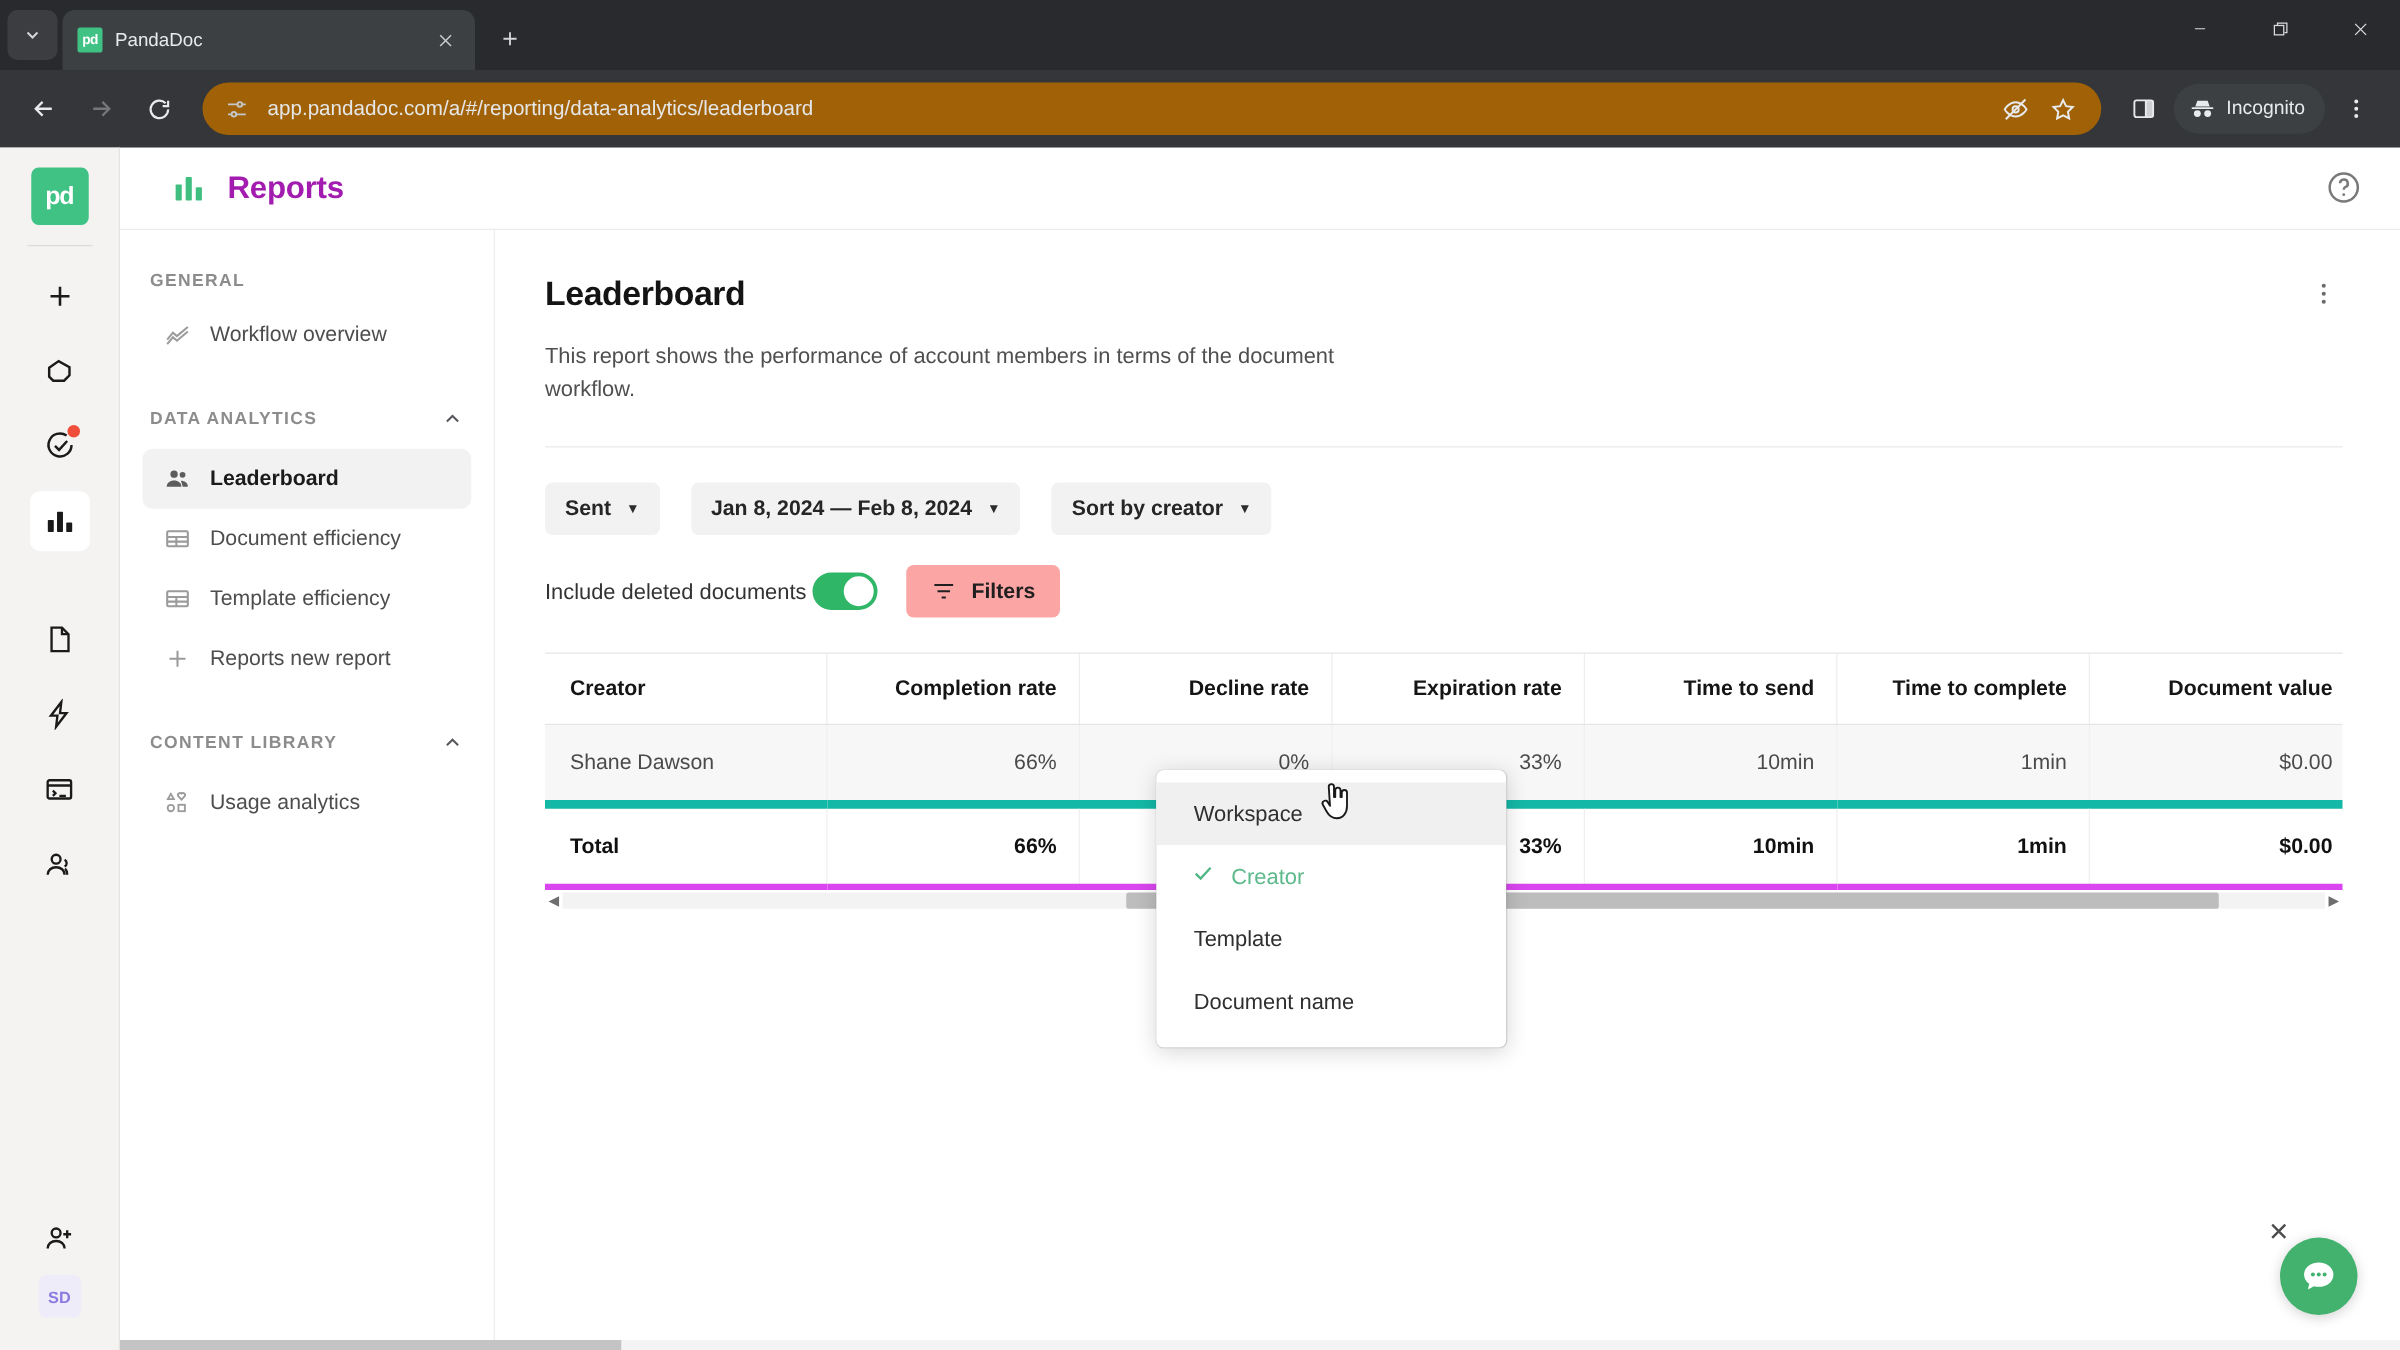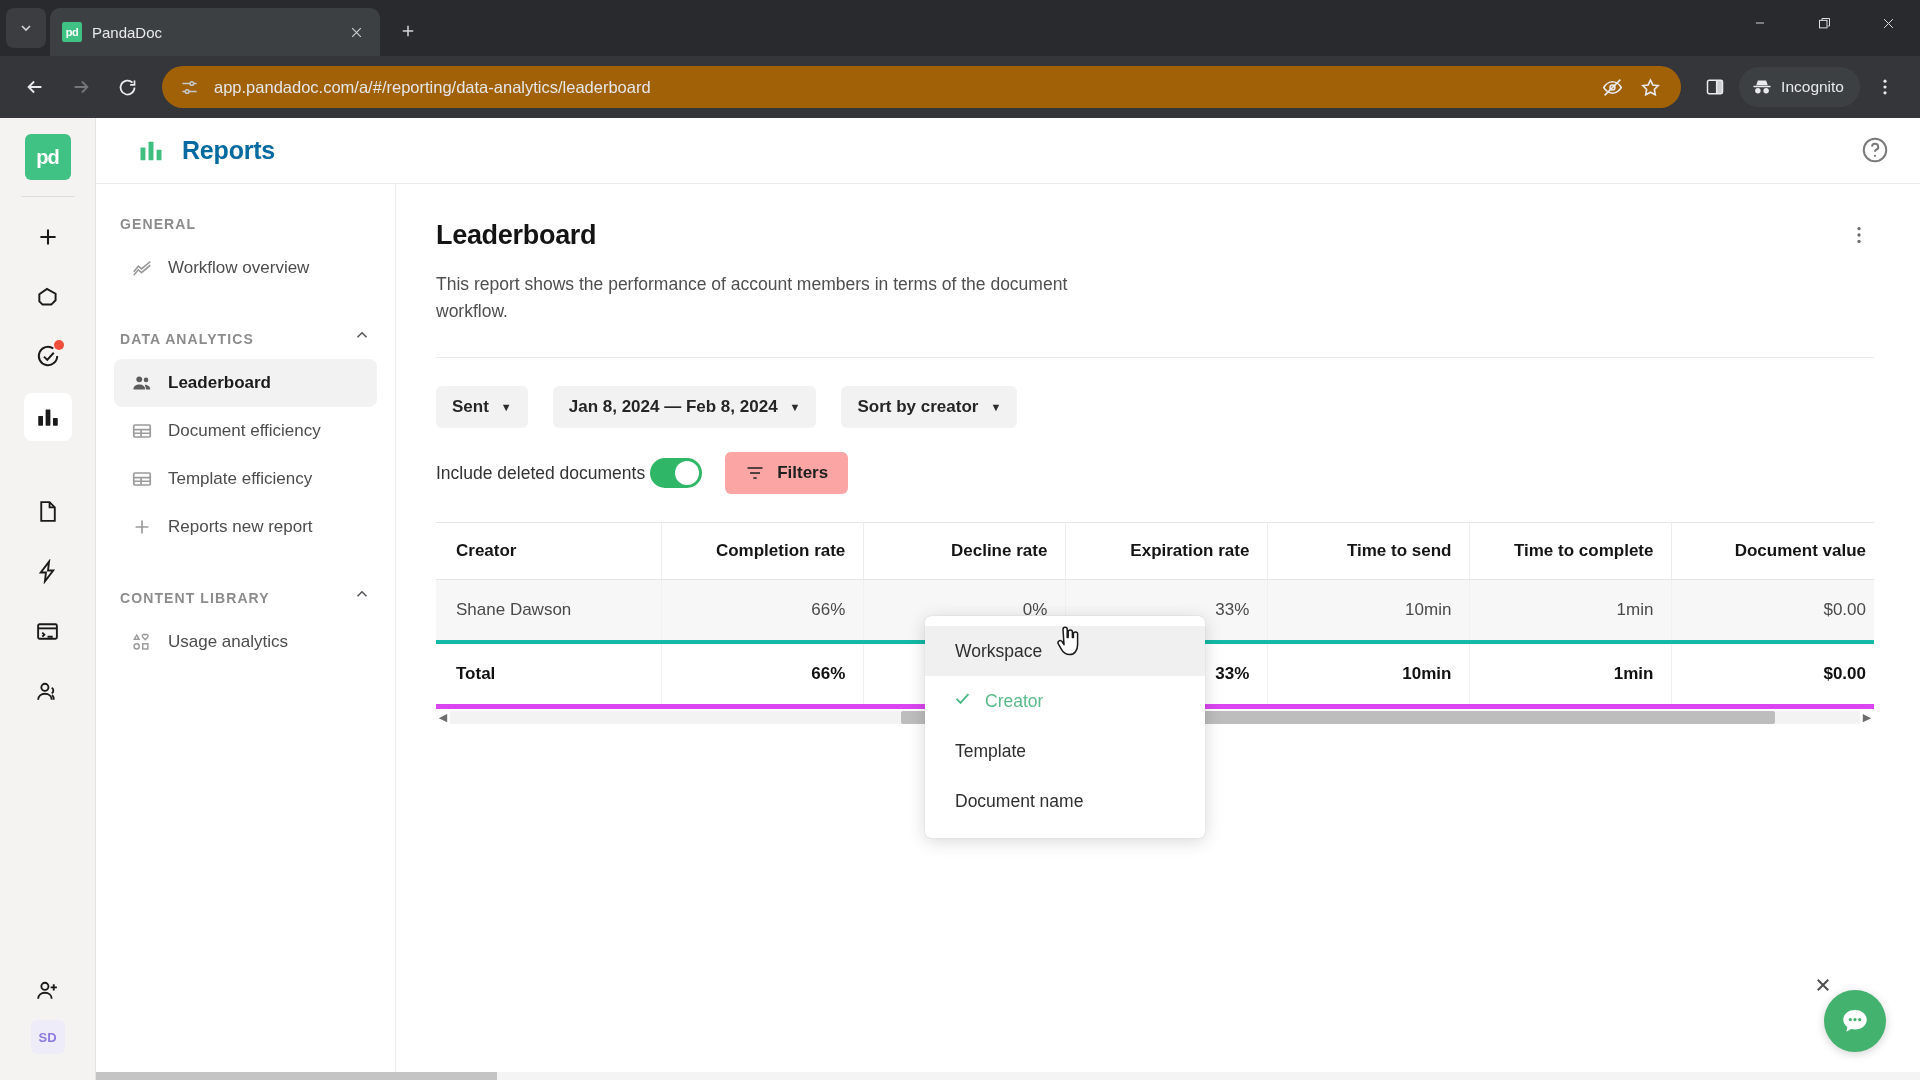--- a/index.html
+++ b/index.html
@@ -92,34 +92,34 @@
     margin-bottom: 26px;
   }
 
   
   .main { flex:1; display:flex; flex-direction:column; overflow:hidden; }
   .apphead {
     height: 66px; display:flex; align-items:center; padding: 0 28px 0 38px;
     border-bottom:1px solid #ececec; flex:none;
   }
   .apphead-icon { width: 34px; height:34px; display:flex; align-items:center; justify-content:center; margin-right: 14px; }
-  .apphead-title { font-size: 25px; font-weight:700; color:#0369a1; letter-spacing:-0.2px;}
+  .apphead-title { font-size: 25px; font-weight:700; color:#a21caf; letter-spacing:-0.2px;}
   .apphead-spacer { flex:1; }
   .help-icon { width: 32px; height:32px; color:#7a7a7a; }
 
   .body-split { flex:1; display:flex; overflow:hidden; }
 
   
   .sidenav {
     width: 300px; border-right: 1px solid #ececec; padding: 32px 0 0 0; flex:none;
     background:#fff;
   }
   .nav-group-label {
     font-size: 14px; font-weight:700; color:#8c8c8c; letter-spacing: 1.1px;
-    padding: 0 24px; margin-bottom: 12px; display:flex; align-items:flex-end;
+    padding: 0 24px; margin-bottom: 12px; display:flex; align-items:flex-start;
   }
   .nav-group-label .caret { margin-left:auto; color:#55565a; }
   .nav-group { margin-bottom: 34px; }
   .nav-item {
     display:flex; align-items:center; gap: 14px; height: 48px;
     margin: 0 18px 0 18px; padding-left: 16px; border-radius: 8px;
     color:#4d4d4d; font-size: 17px;
   }
   .nav-item.active { background:#f2f2f2; color:#1b1b1b; font-weight:700; }
   .nav-item .nicon { width:24px; height:24px; display:flex; align-items:center; justify-content:center; color:#9b9b9b; flex:none;}
@@ -160,21 +160,21 @@
   table.lb { width: 100%; border-collapse: collapse; table-layout: fixed; }
   table.lb th {
     font-size: 17px; font-weight:700; color:#151515; padding: 18px 18px;
     border-top:1px solid #e6e6e6; border-bottom:1px solid #e6e6e6; border-right:1px solid #ededed;
     text-align: right; white-space:nowrap; background:#fff;
   }
   table.lb th:first-child, table.lb td:first-child { text-align:left; padding-left: 20px; }
   table.lb th:last-child, table.lb td:last-child { border-right:none; padding-right: 8px;}
   table.lb td {
     font-size: 17px; color:#4a4a4a; padding: 20px 18px; text-align:right;
-    border-bottom:4px solid #14b8a6; border-right:1px solid #f0f0f0; white-space:nowrap;
+    border-bottom:7px solid #14b8a6; border-right:1px solid #f0f0f0; white-space:nowrap;
   }
   tr.datarow td { background:#f7f7f7; }
   tr.totalrow td { font-weight:700; color:#111; background:#fff; border-bottom:5px solid #d946ef;}
   .col-creator { width: 190px; }
   .col-num { width: 170px; }
 
   .hscroll {
     height: 16px; margin-top: 0px; display:flex; align-items:center;
     position:relative;
   }

